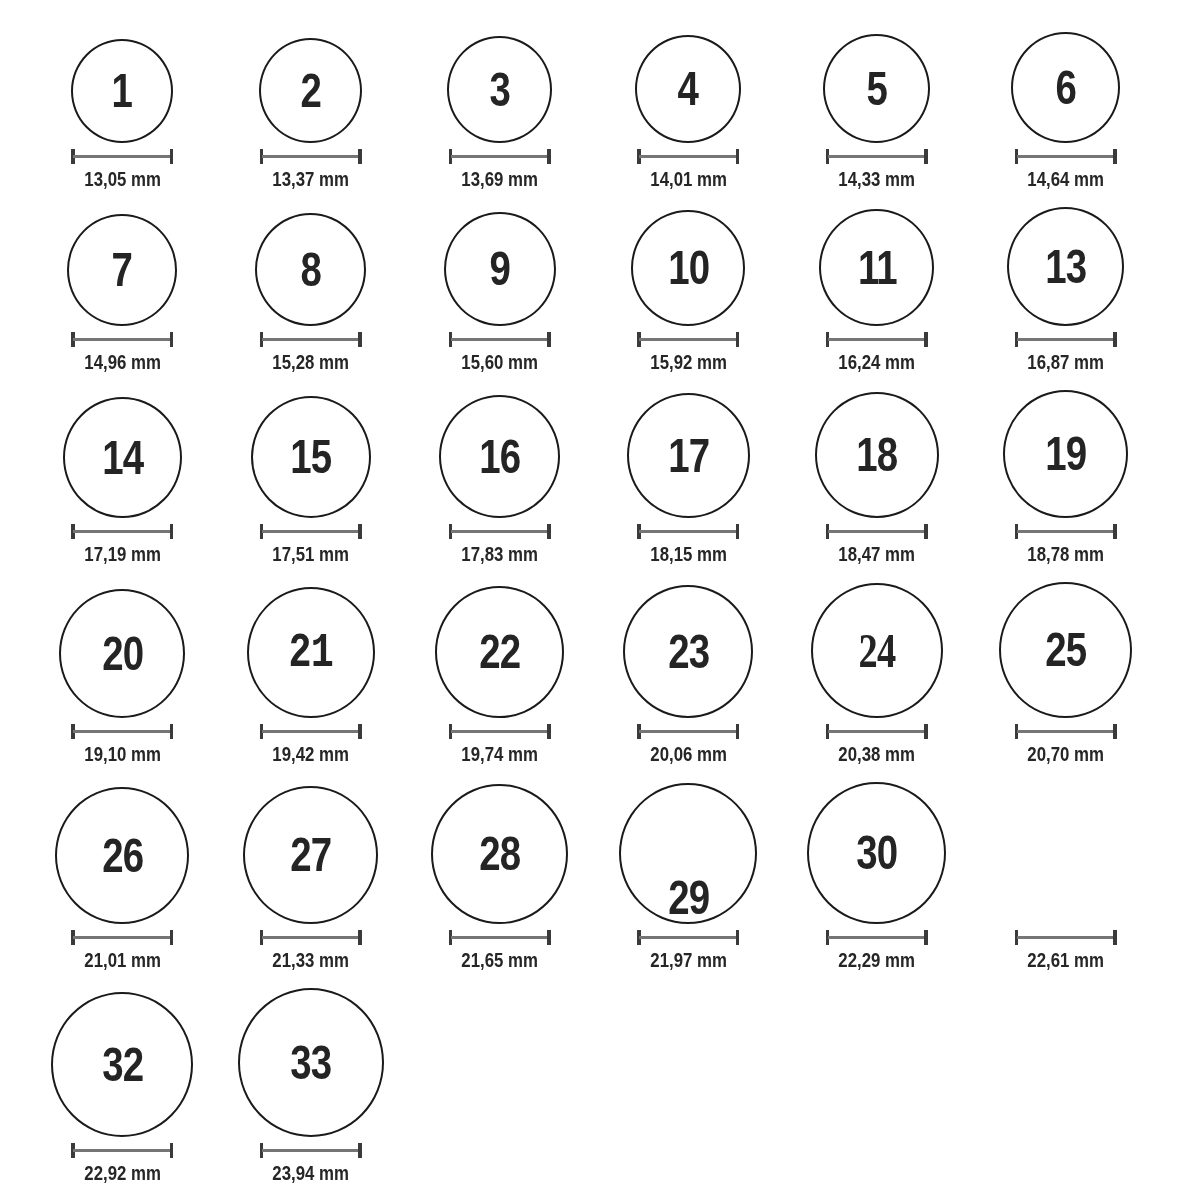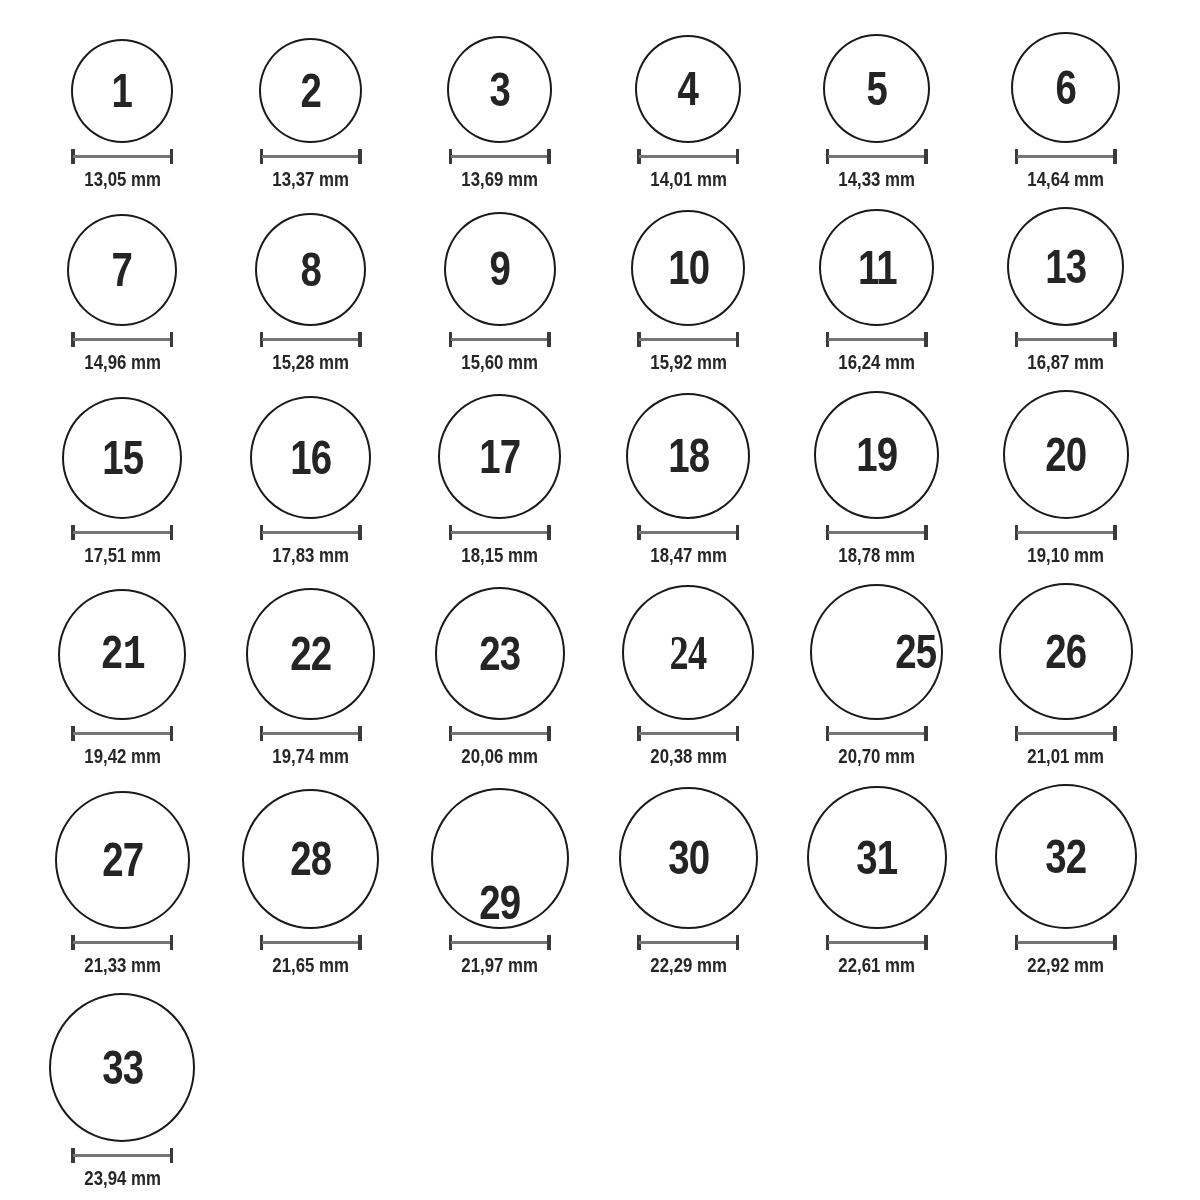--- a/index.html
+++ b/index.html
@@ -218,20 +218,31 @@
       <span class="num">13</span>
     </div>
     <div class="bar">
       <span class="tick left"></span>
       <span class="line"></span>
       <span class="tick right"></span>
     </div>
     <div class="label">16,87 mm</div>
   </div>
 
+  <div class="cell">
+    <div class="circle" style="width: 119px; height: 121px;">
+      <span class="num">14</span>
+    </div>
+    <div class="bar">
+      <span class="tick left"></span>
+      <span class="line"></span>
+      <span class="tick right"></span>
+    </div>
+    <div class="label">17,19 mm</div>
+  </div>
 
   <div class="cell">
     <div class="circle" style="width: 120px; height: 122px;">
       <span class="num">15</span>
     </div>
     <div class="bar">
       <span class="tick left"></span>
       <span class="line"></span>
       <span class="tick right"></span>
     </div>
@@ -340,21 +351,21 @@
     </div>
     <div class="bar">
       <span class="tick left"></span>
       <span class="line"></span>
       <span class="tick right"></span>
     </div>
     <div class="label">20,38 mm</div>
   </div>
 
   <div class="cell">
-    <div class="circle" style="width: 133px; height: 136px; justify-content: flex-end;">
+    <div class="circle" style="width: 133px; height: 136px;">
       <span class="num">25</span>
     </div>
     <div class="bar">
       <span class="tick left"></span>
       <span class="line"></span>
       <span class="tick right"></span>
     </div>
     <div class="label">20,70 mm</div>
   </div>
 
@@ -412,23 +423,20 @@
     </div>
     <div class="bar">
       <span class="tick left"></span>
       <span class="line"></span>
       <span class="tick right"></span>
     </div>
     <div class="label">22,29 mm</div>
   </div>
 
   <div class="cell">
-    <div class="circle" style="width: 140px; height: 143px;">
-      <span class="num">31</span>
-    </div>
     <div class="bar">
       <span class="tick left"></span>
       <span class="line"></span>
       <span class="tick right"></span>
     </div>
     <div class="label">22,61 mm</div>
   </div>
 
   <div class="cell">
     <div class="circle" style="width: 142px; height: 145px;">

